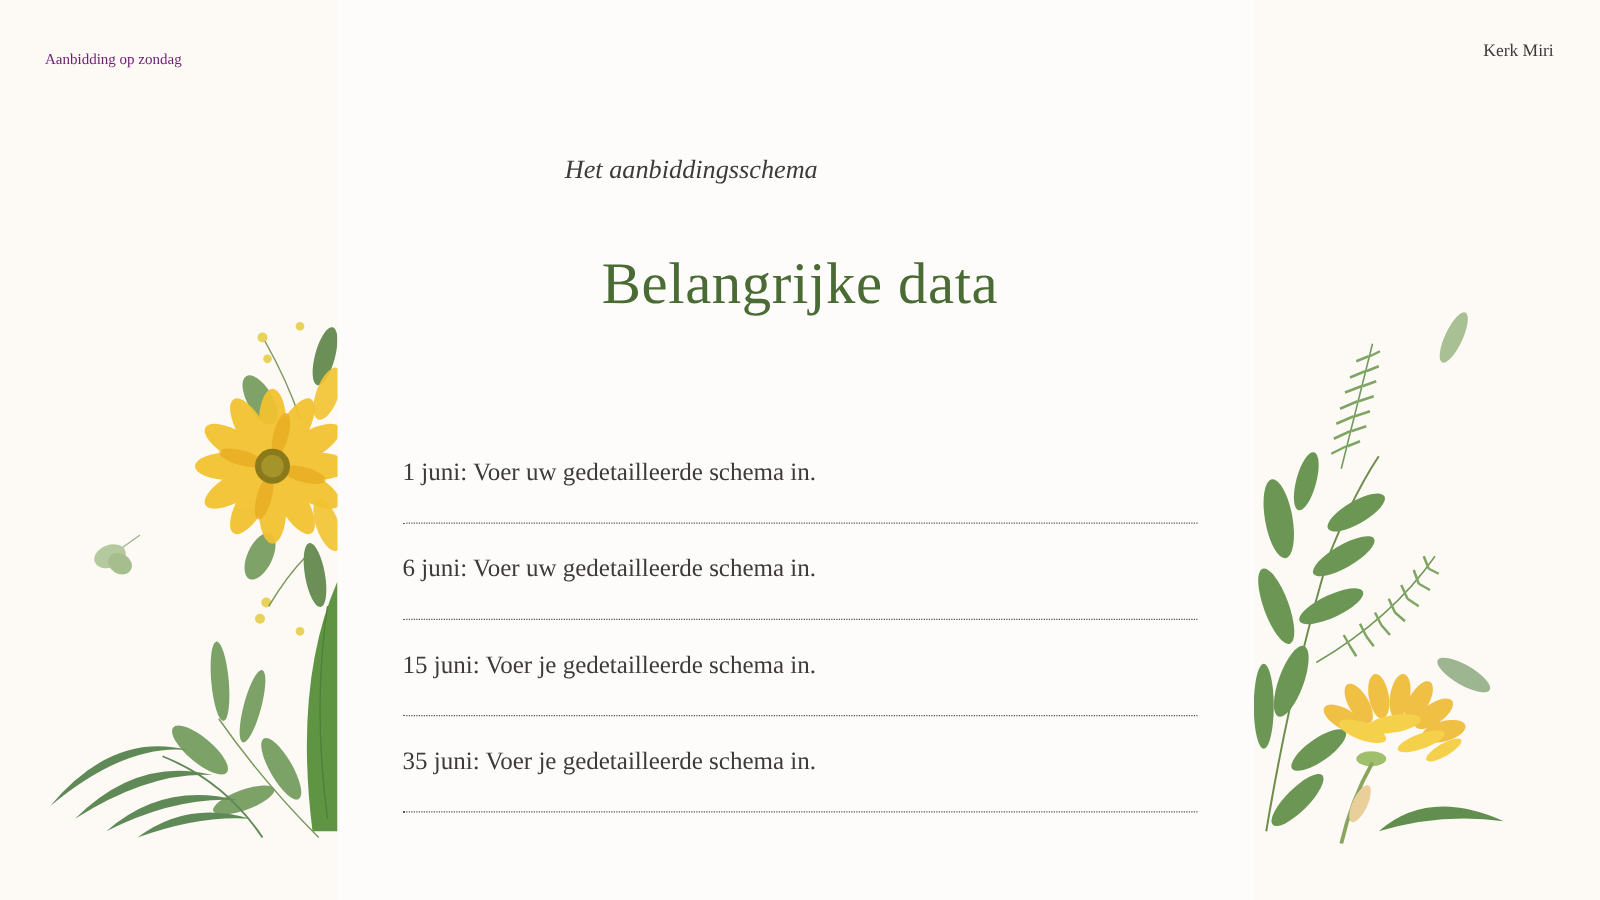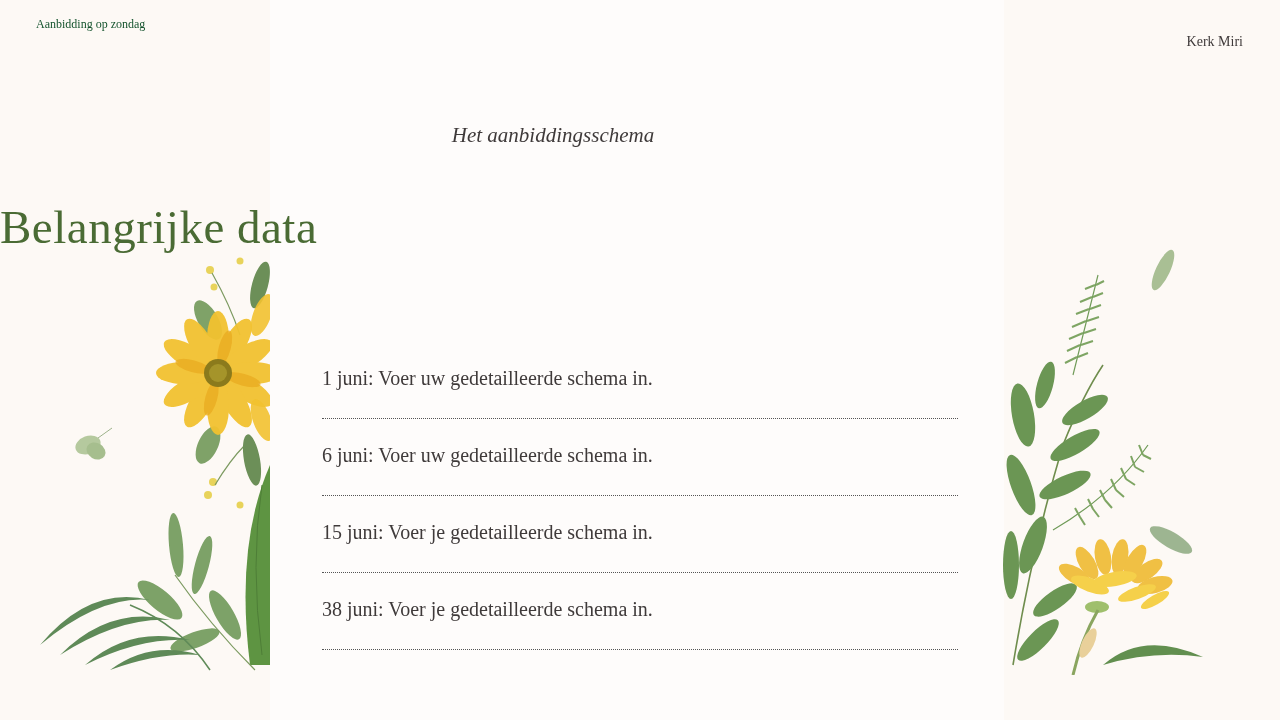--- a/index.html
+++ b/index.html
@@ -19,23 +19,23 @@
       position: absolute;
       left: 270px;
       top: 0;
       width: 734px;
       height: 720px;
       background: #fefcfb;
     }
     .header-left {
       position: absolute;
       left: 36px;
-      top: 17px;
+      top: 40px;
       font-size: 12px;
-      color: #14532d;
+      color: #701a75;
     }
     .header-right {
       position: absolute;
       right: 37px;
       top: 34px;
       font-size: 14px;
       color: #3f3a3a;
     }
     .subtitle {
       position: absolute;
@@ -45,20 +45,21 @@
       text-align: center;
       font-style: italic;
       font-size: 21px;
       color: #3f3a3a;
     }
     .title {
       position: absolute;
       left: 0;
       width: 1280px;
       top: 200px;
+      text-align: center;
       font-size: 47px;
       color: #4a6b34;
       letter-spacing: 0.5px;
     }
     .dates {
       position: absolute;
       left: 322px;
       top: 342px;
       width: 636px;
     }
@@ -236,15 +237,15 @@
   <div class="date-row">
     <div class="date-text">1 juni: Voer uw gedetailleerde schema in.</div>
   </div>
   <div class="date-row">
     <div class="date-text">6 juni: Voer uw gedetailleerde schema in.</div>
   </div>
   <div class="date-row">
     <div class="date-text">15 juni: Voer je gedetailleerde schema in.</div>
   </div>
   <div class="date-row">
-    <div class="date-text">38 juni: Voer je gedetailleerde schema in.</div>
+    <div class="date-text">35 juni: Voer je gedetailleerde schema in.</div>
   </div>
 </div>
 
 </body></html>

